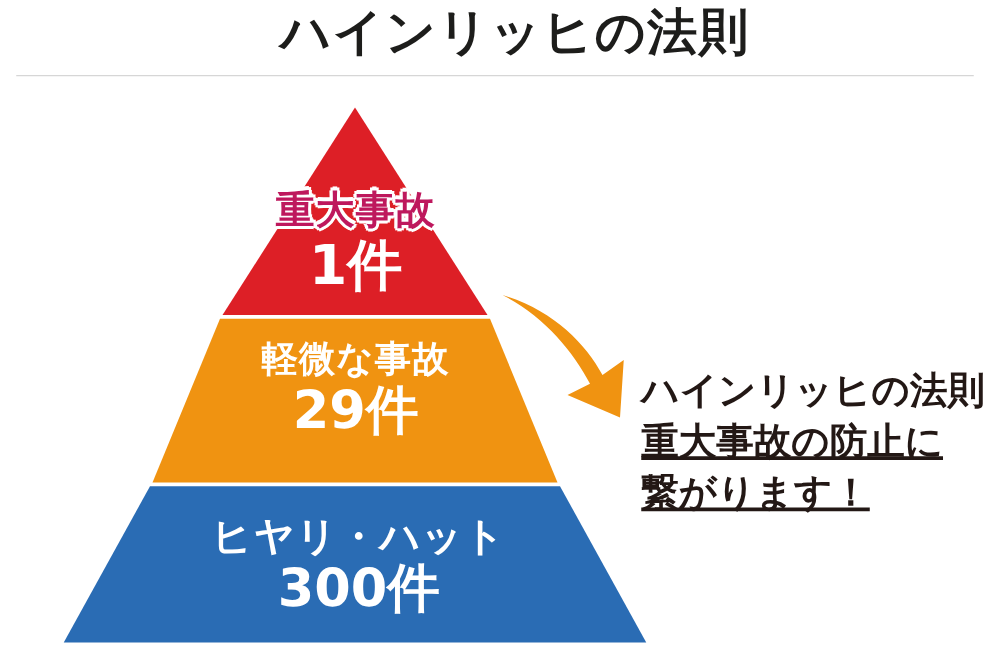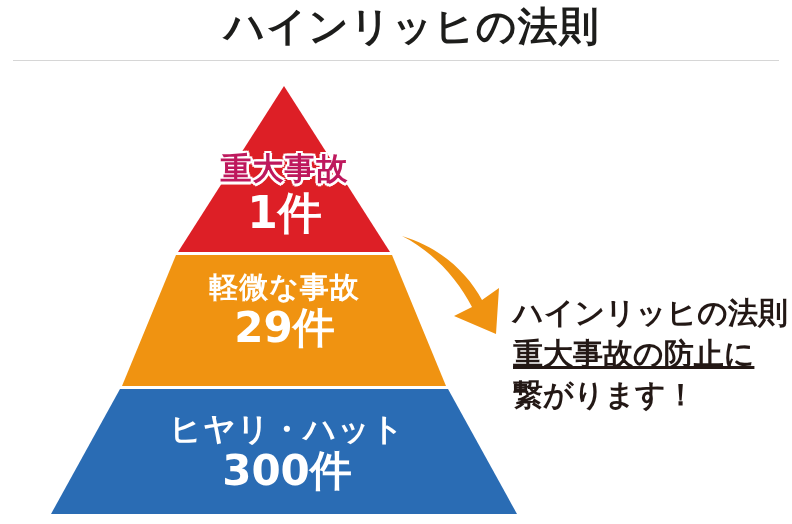--- a/index.html
+++ b/index.html
@@ -188,16 +188,16 @@
 
   <div id="arrow">
     <svg viewBox="0 0 112 112" xmlns="http://www.w3.org/2000/svg">
       <path d="M6,10 C46,22 72,48 86,74 L103,62 L100,108 L58,90 L76,81 C62,54 38,26 6,10 Z" fill="#f09311"></path>
     </svg>
   </div>
 
   <div id="caption">
     <span class="caption-line" style="color: rgb(35, 24, 21);">ハインリッヒの法則</span>
     <span class="caption-line" style="color: rgb(35, 24, 21); text-decoration: underline;">重大事故の防止に</span>
-    <span class="caption-line" style="color: rgb(35, 24, 21);">繋がります！</span>
+    <span class="caption-line" style="color: rgb(35, 24, 21); text-decoration: underline;">繋がります！</span>
   </div>
 
 </div>
 
 </body></html>

